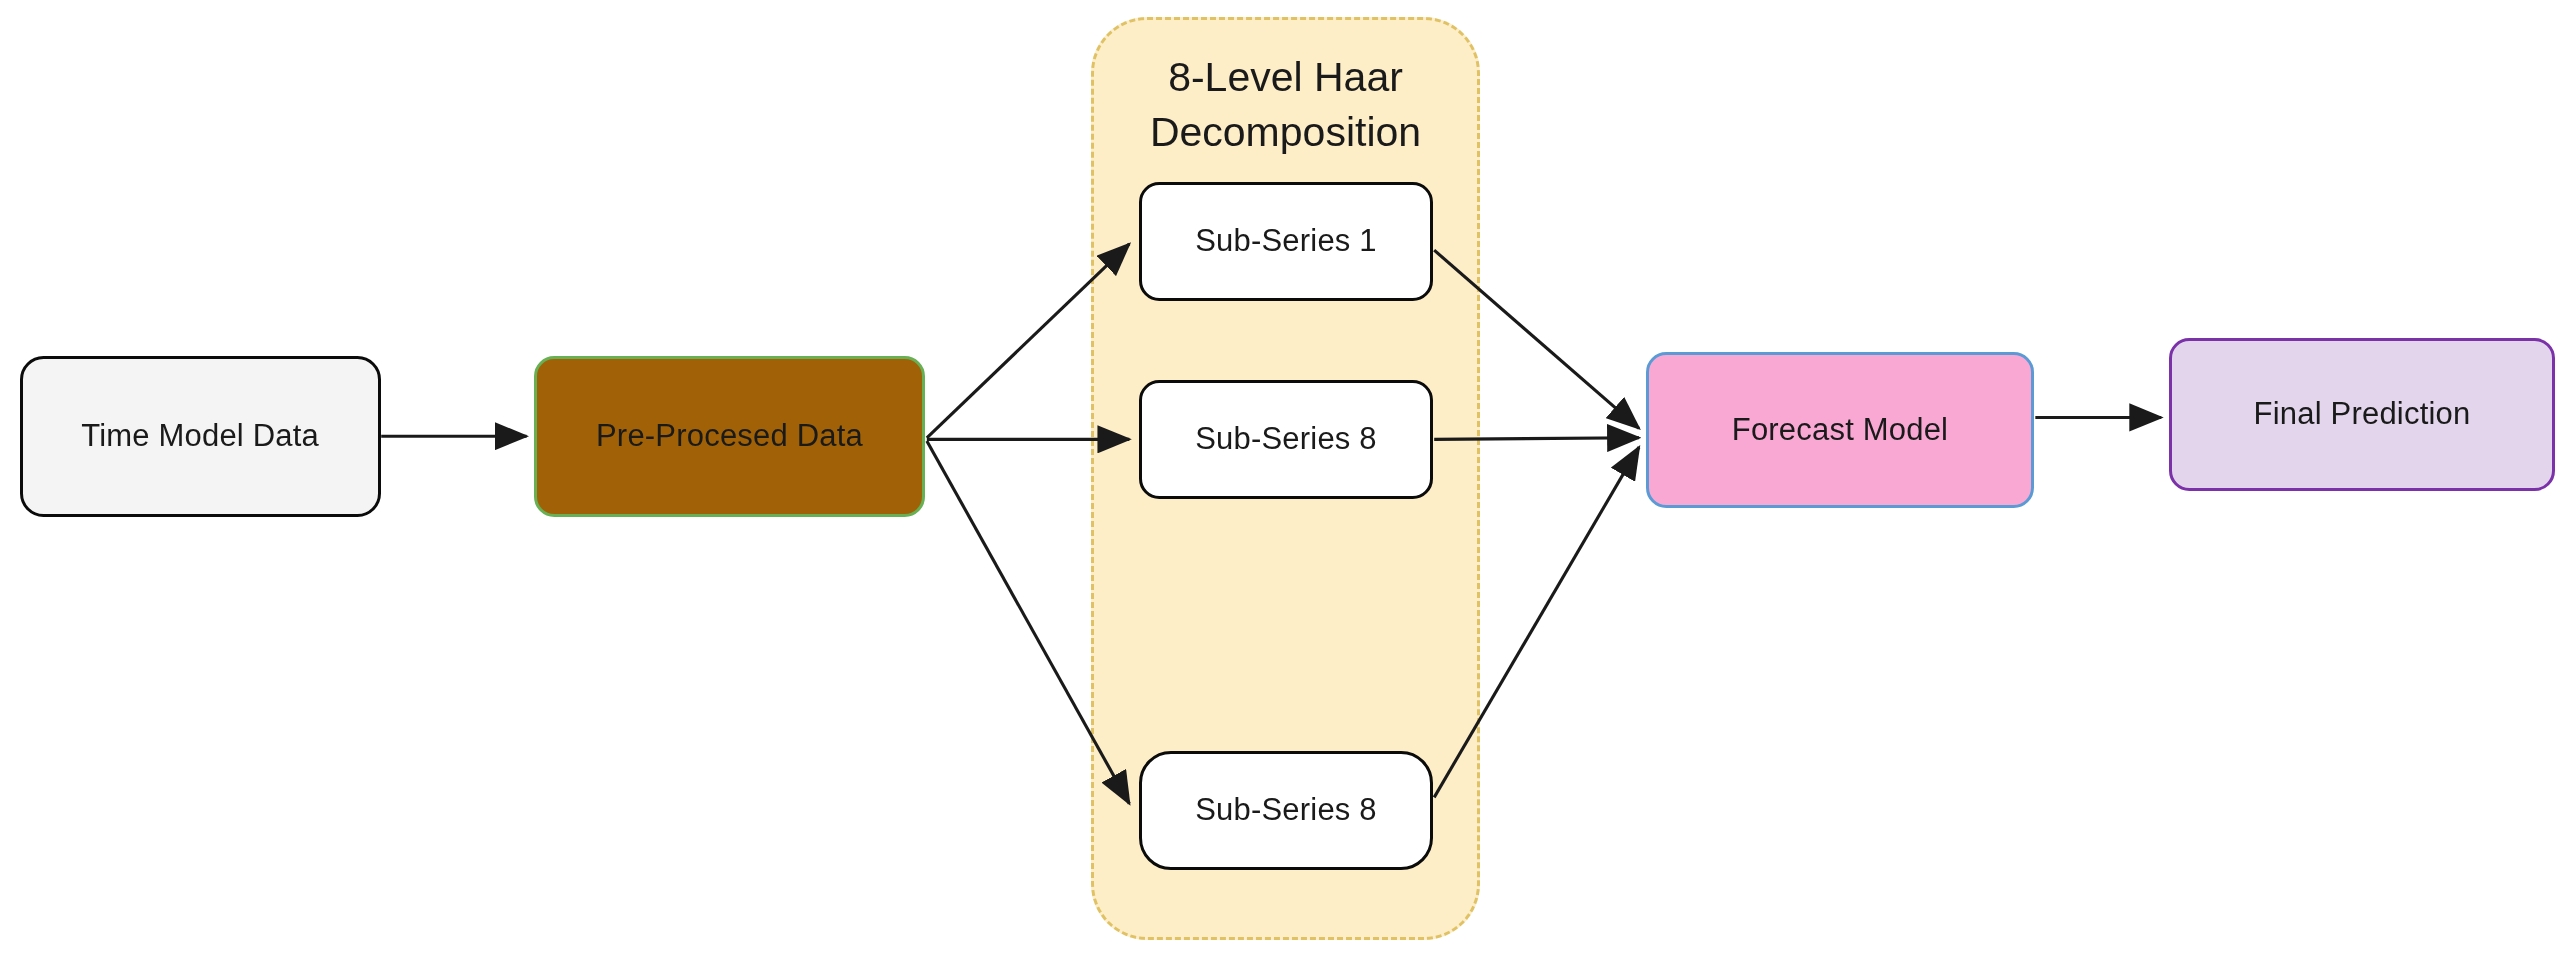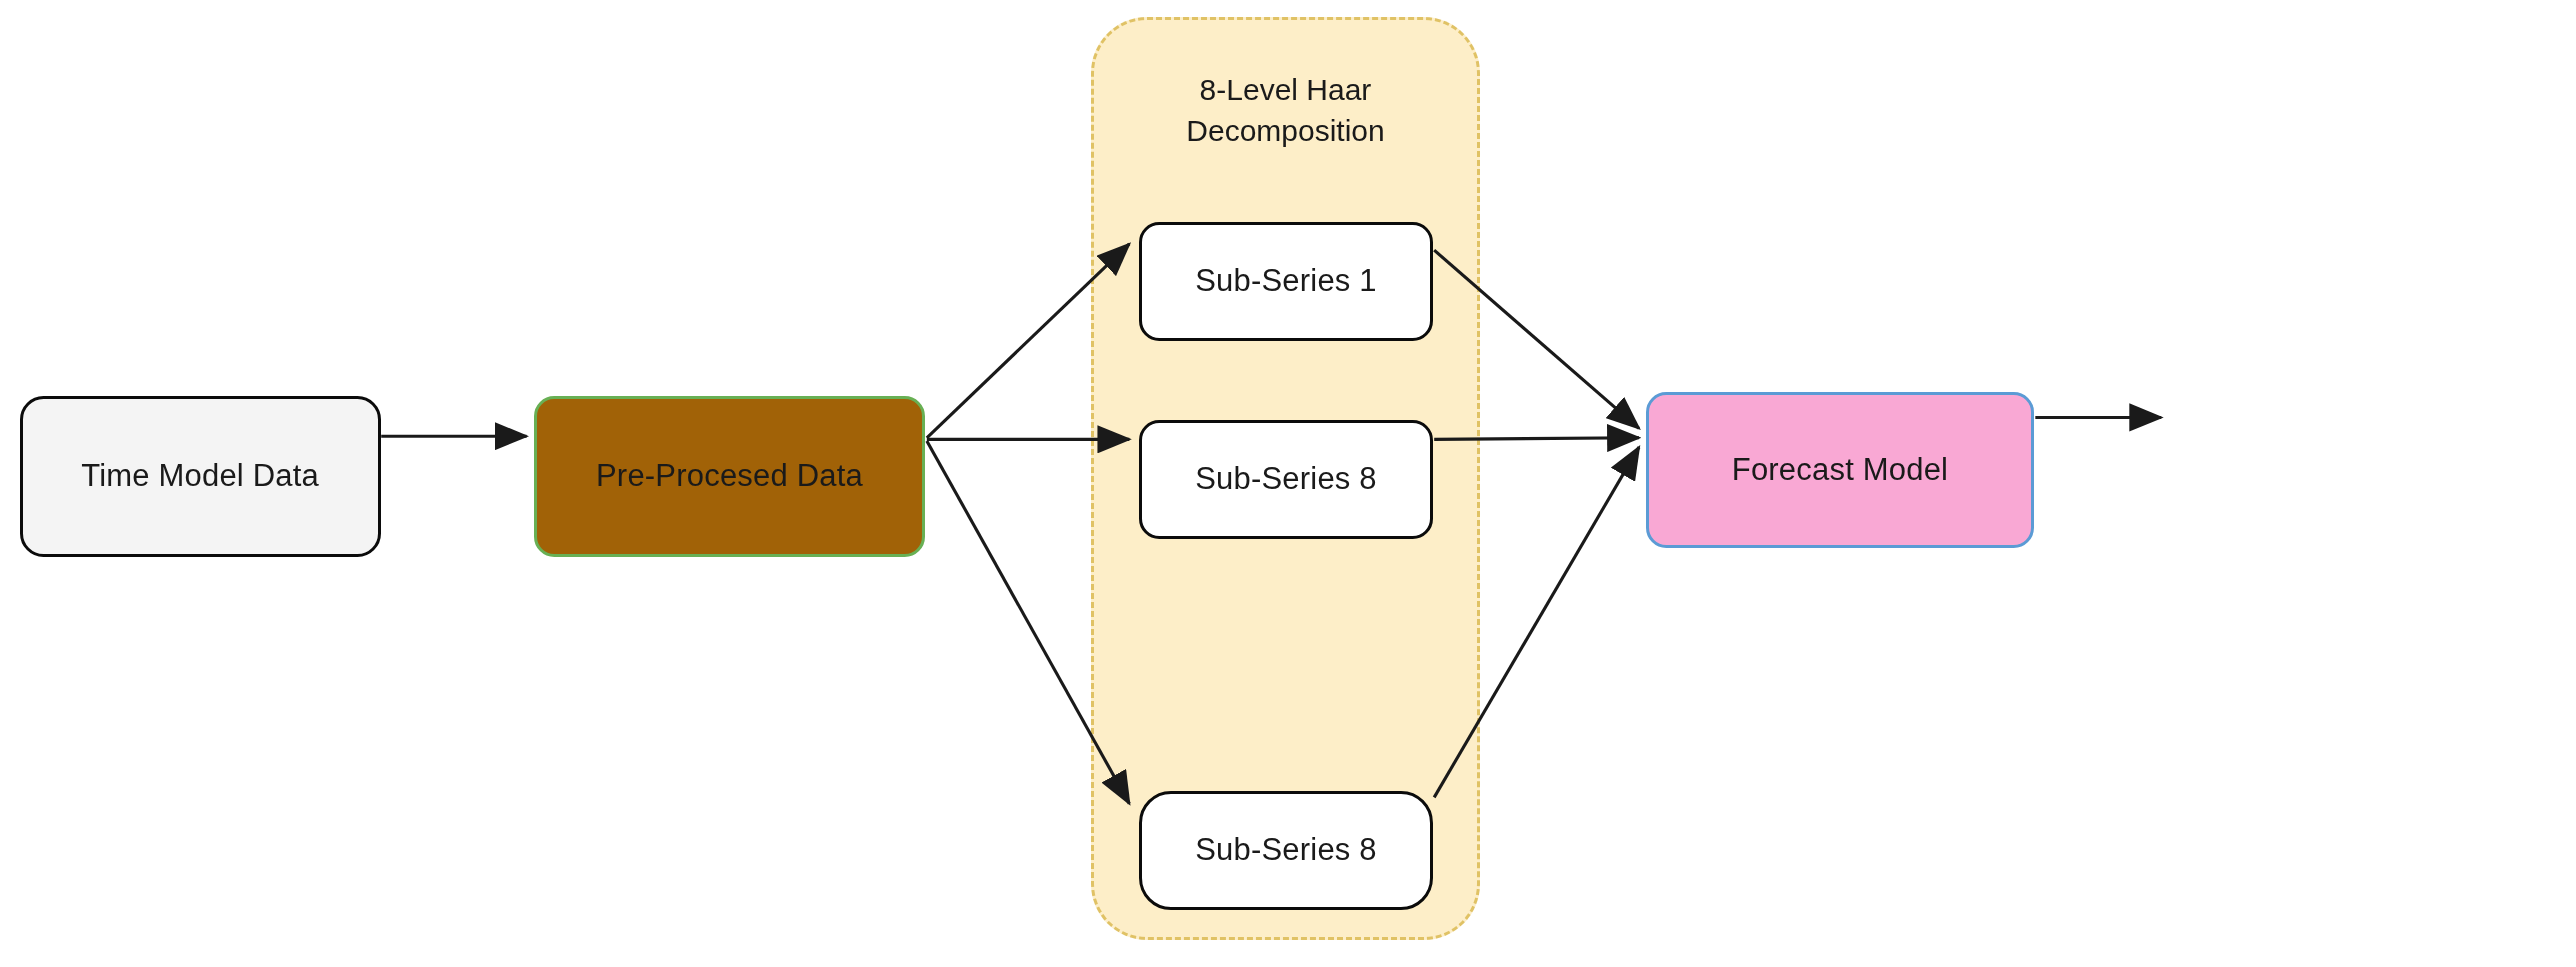--- a/index.html
+++ b/index.html
@@ -32,21 +32,20 @@
     display: flex;
     align-items: center;
     justify-content: center;
     text-align: center;
     border-radius: 20.3px;
     font-size: 31px;
     line-height: 1.25;
     color: #1a1a1a;
     font-family: "Liberation Sans", sans-serif;
     letter-spacing: 0.2px;
-    margin-top: 40px;
   }
 
   
   #node-time-series {
     left: 19.6px;
     top: 356px;
     width: 361px;
     height: 161px;
     background: #f4f4f4;
     border: 3.9px solid #0b0b0b;
@@ -75,25 +74,24 @@
     background: #fdeec8;
     border: 3.9px dashed #e0c265;
     border-radius: 56px;
   }
   #group-haar-title {
     position: absolute;
     left: 0;
     top: 30px;
     width: 100%;
     text-align: center;
-    font-size: 30px;
+    font-size: 41px;
     line-height: 1.35;
     color: #1a1a1a;
     white-space: pre-line;
-    margin-top: 20px;
   }
 
   .subseries {
     background: #ffffff;
     border: 3.9px solid #0b0b0b;
     border-radius: 20.3px;
     left: 1139px;
     width: 294px;
     height: 119px;
   }
@@ -162,15 +160,16 @@
   <div class="node" id="node-preprocessed">Pre-Procesed Data</div>
 
   <div class="node subseries" id="node-sub-1">Sub-Series 1</div>
 
   <div class="node subseries" id="node-sub-2">Sub-Series 8</div>
 
   <div class="node subseries" id="node-sub-8">Sub-Series 8</div>
 
   <div class="node" id="node-forecast">Forecast Model</div>
 
+  <div class="node" id="node-final">Final Prediction</div>
 
 </div>
 
 
 </body></html>

